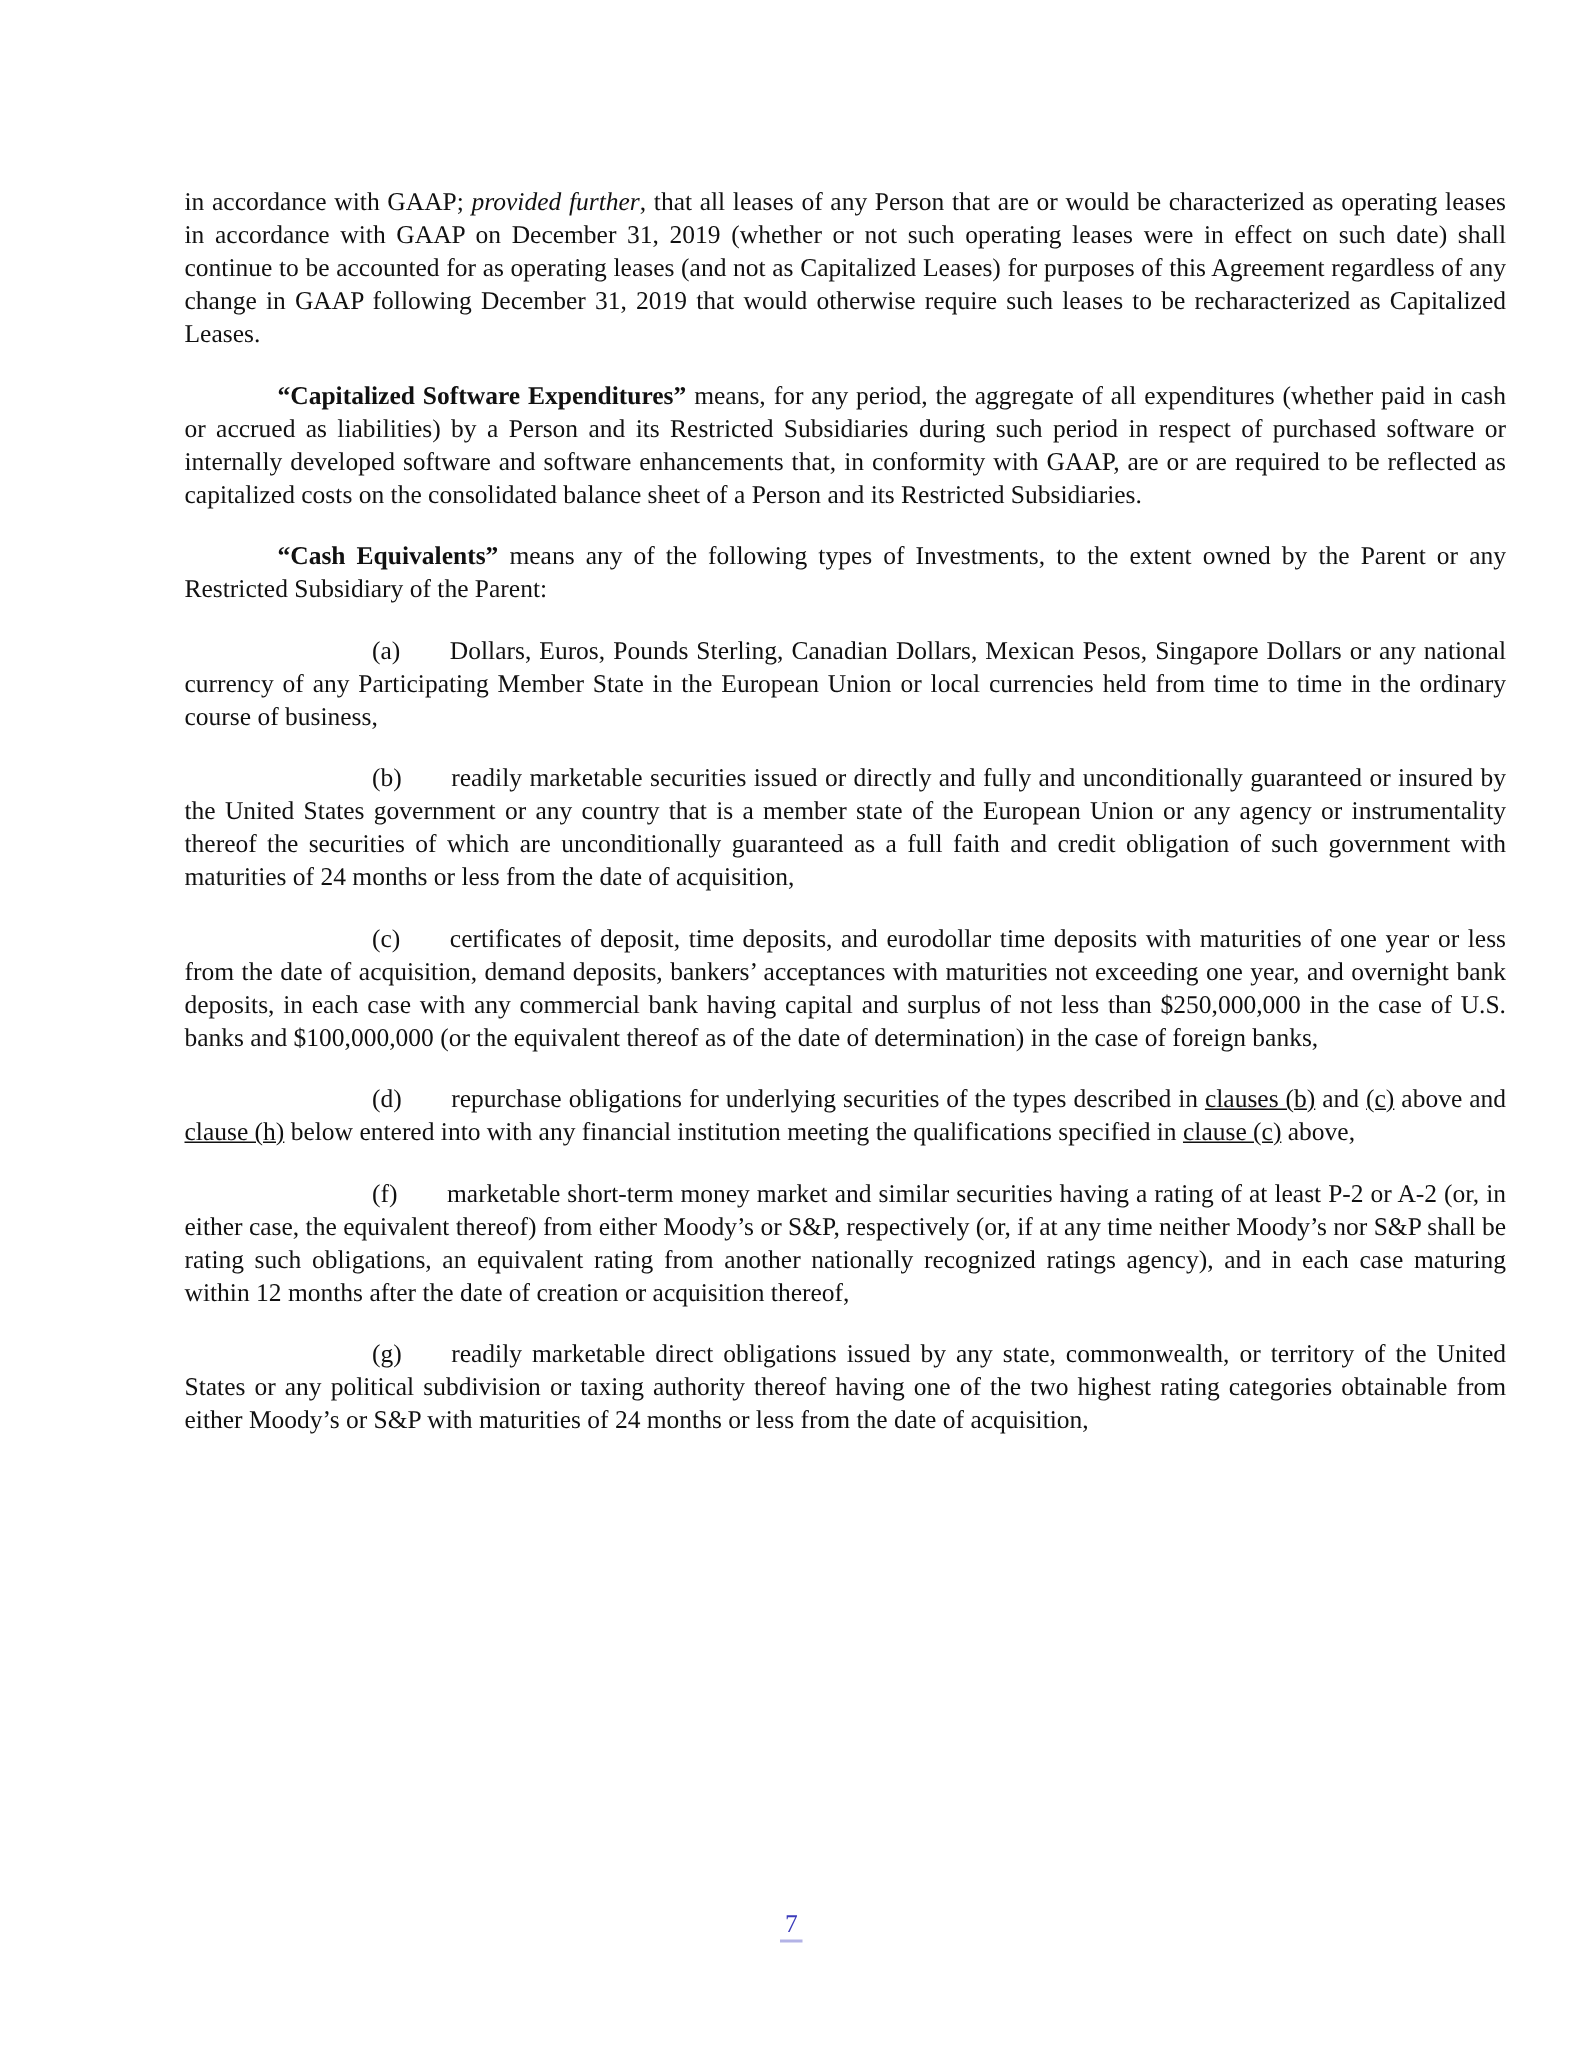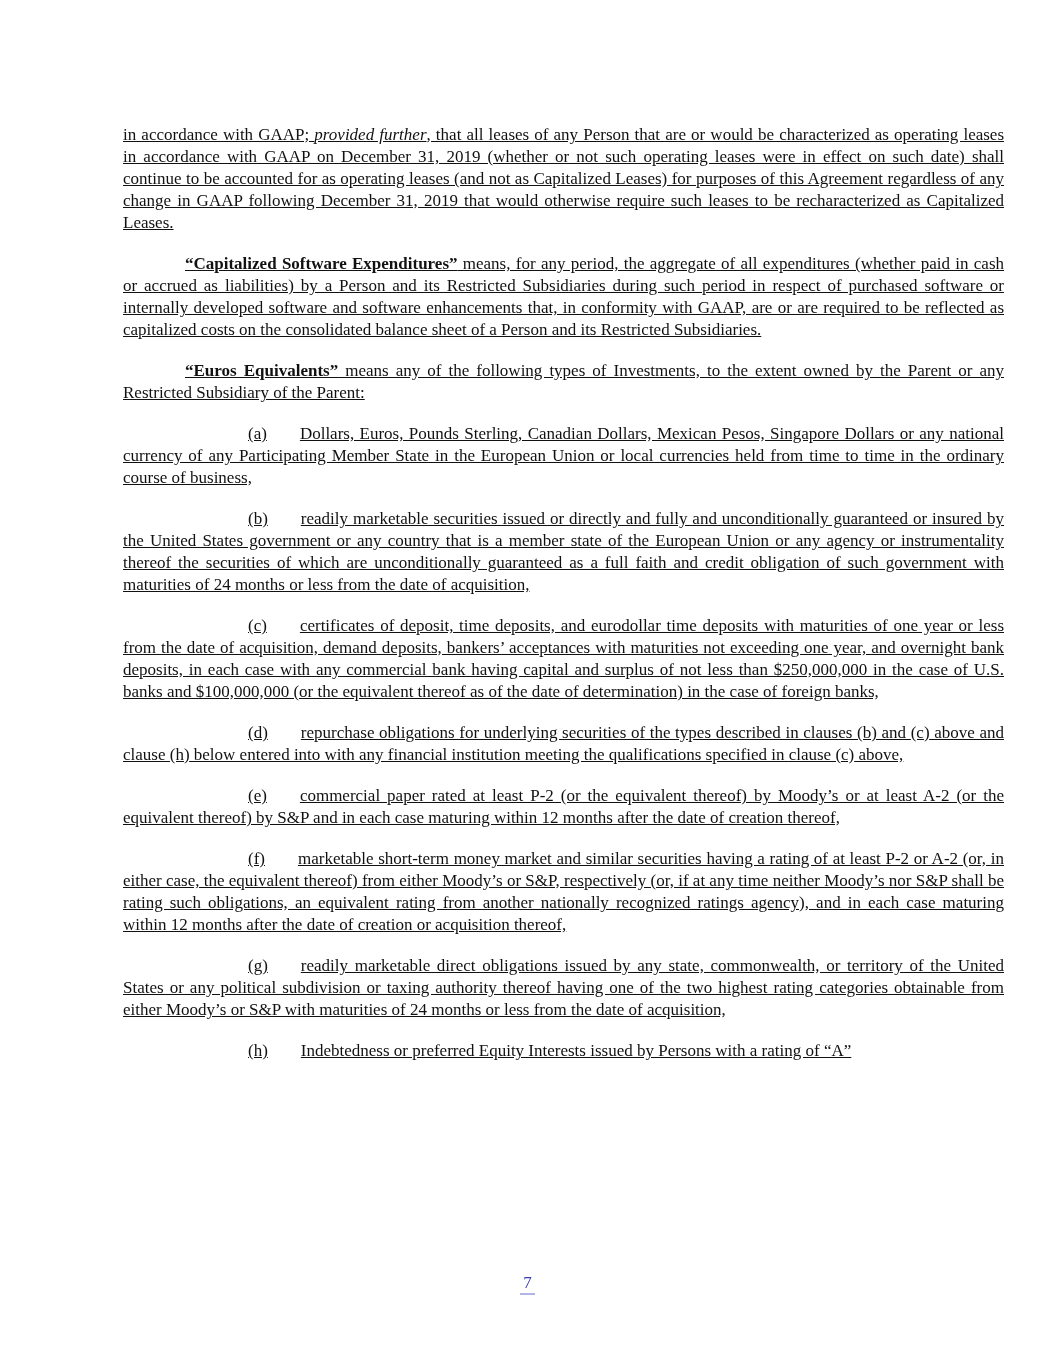--- a/index.html
+++ b/index.html
@@ -10,21 +10,20 @@
   }
   .page {
     width: 1055px; height: 1365px;
     background: #ffffff;
     padding: 124px 51px 0 123px;
     font-family: "Liberation Serif", "DejaVu Serif", serif;
     font-size: 17px;
     line-height: 22px;
     color: #111111;
     position: relative;
-    text-decoration: underline;
   }
   .para {
     text-align: justify;
     margin-bottom: 19px;
   }
   .para.body { text-indent: 0; }
   .para.definition { text-indent: 62px; margin-top: 11px; }
   .para.clause { text-indent: 125px; }
   .tab { display: inline-block; width: 33px; }
   .bold { font-weight: bold; }
@@ -46,26 +45,24 @@
     font-size: 17px;
   }
 </style>
 </head>
 <body>
 
 <div class="page">
   <div>
       <p class="para body"><span>in accordance with GAAP; </span><span class="italic">provided further</span><span>, that all leases of any Person that are or would be characterized as operating leases in accordance with GAAP on December 31, 2019 (whether or not such operating leases were in effect on such date) shall continue to be accounted for as operating leases (and not as Capitalized Leases) for purposes of this Agreement regardless of any change in GAAP following December 31, 2019 that would otherwise require such leases to be recharacterized as Capitalized Leases.</span></p>
       <p class="para definition"><span class="bold">“Capitalized Software Expenditures”</span><span> means, for any period, the aggregate of all expenditures (whether paid in cash or accrued as liabilities) by a Person and its Restricted Subsidiaries during such period in respect of purchased software or internally developed software and software enhancements that, in conformity with GAAP, are or are required to be reflected as capitalized costs on the consolidated balance sheet of a Person and its Restricted Subsidiaries.</span></p>
-      <p class="para definition"><span class="bold">“Euros Equivalents”</span><span> means any of the following types of Investments, to the extent owned by the Parent or any Restricted Subsidiary of the Parent:</span></p>
+      <p class="para definition"><span class="bold">“Cash Equivalents”</span><span> means any of the following types of Investments, to the extent owned by the Parent or any Restricted Subsidiary of the Parent:</span></p>
       <p class="para clause"><span>(a)</span><span class="tab"></span><span>Dollars, Euros, Pounds Sterling, Canadian Dollars, Mexican Pesos, Singapore Dollars or any national currency of any Participating Member State in the European Union or local currencies held from time to time in the ordinary course of business,</span></p>
       <p class="para clause"><span>(b)</span><span class="tab"></span><span>readily marketable securities issued or directly and fully and unconditionally guaranteed or insured by the United States government or any country that is a member state of the European Union or any agency or instrumentality thereof the securities of which are unconditionally guaranteed as a full faith and credit obligation of such government with maturities of 24 months or less from the date of acquisition,</span></p>
       <p class="para clause"><span>(c)</span><span class="tab"></span><span>certificates of deposit, time deposits, and eurodollar time deposits with maturities of one year or less from the date of acquisition, demand deposits, bankers’ acceptances with maturities not exceeding one year, and overnight bank deposits, in each case with any commercial bank having capital and surplus of not less than $250,000,000 in the case of U.S. banks and $100,000,000 (or the equivalent thereof as of the date of determination) in the case of foreign banks,</span></p>
       <p class="para clause"><span>(d)</span><span class="tab"></span><span>repurchase obligations for underlying securities of the types described in </span><span class="underline">clauses (b)</span><span> and </span><span class="underline">(c)</span><span> above and </span><span class="underline">clause (h)</span><span> below entered into with any financial institution meeting the qualifications specified in </span><span class="underline">clause (c)</span><span> above,</span></p>
-      <p class="para clause"><span>(e)</span><span class="tab"></span><span>commercial paper rated at least P-2 (or the equivalent thereof) by Moody’s or at least A-2 (or the equivalent thereof) by S&amp;P and in each case maturing within 12 months after the date of creation thereof,</span></p>
       <p class="para clause"><span>(f)</span><span class="tab"></span><span>marketable short-term money market and similar securities having a rating of at least P-2 or A-2 (or, in either case, the equivalent thereof) from either Moody’s or S&amp;P, respectively (or, if at any time neither Moody’s nor S&amp;P shall be rating such obligations, an equivalent rating from another nationally recognized ratings agency), and in each case maturing within 12 months after the date of creation or acquisition thereof,</span></p>
       <p class="para clause"><span>(g)</span><span class="tab"></span><span>readily marketable direct obligations issued by any state, commonwealth, or territory of the United States or any political subdivision or taxing authority thereof having one of the two highest rating categories obtainable from either Moody’s or S&amp;P with maturities of 24 months or less from the date of acquisition,</span></p>
-      <p class="para clause"><span>(h)</span><span class="tab"></span><span>Indebtedness or preferred Equity Interests issued by Persons with a rating of “A”</span></p>
     </div>
   <div class="footer">
     <a class="page-number-link">7</a>
   </div>
 </div>
 
 </body></html>

